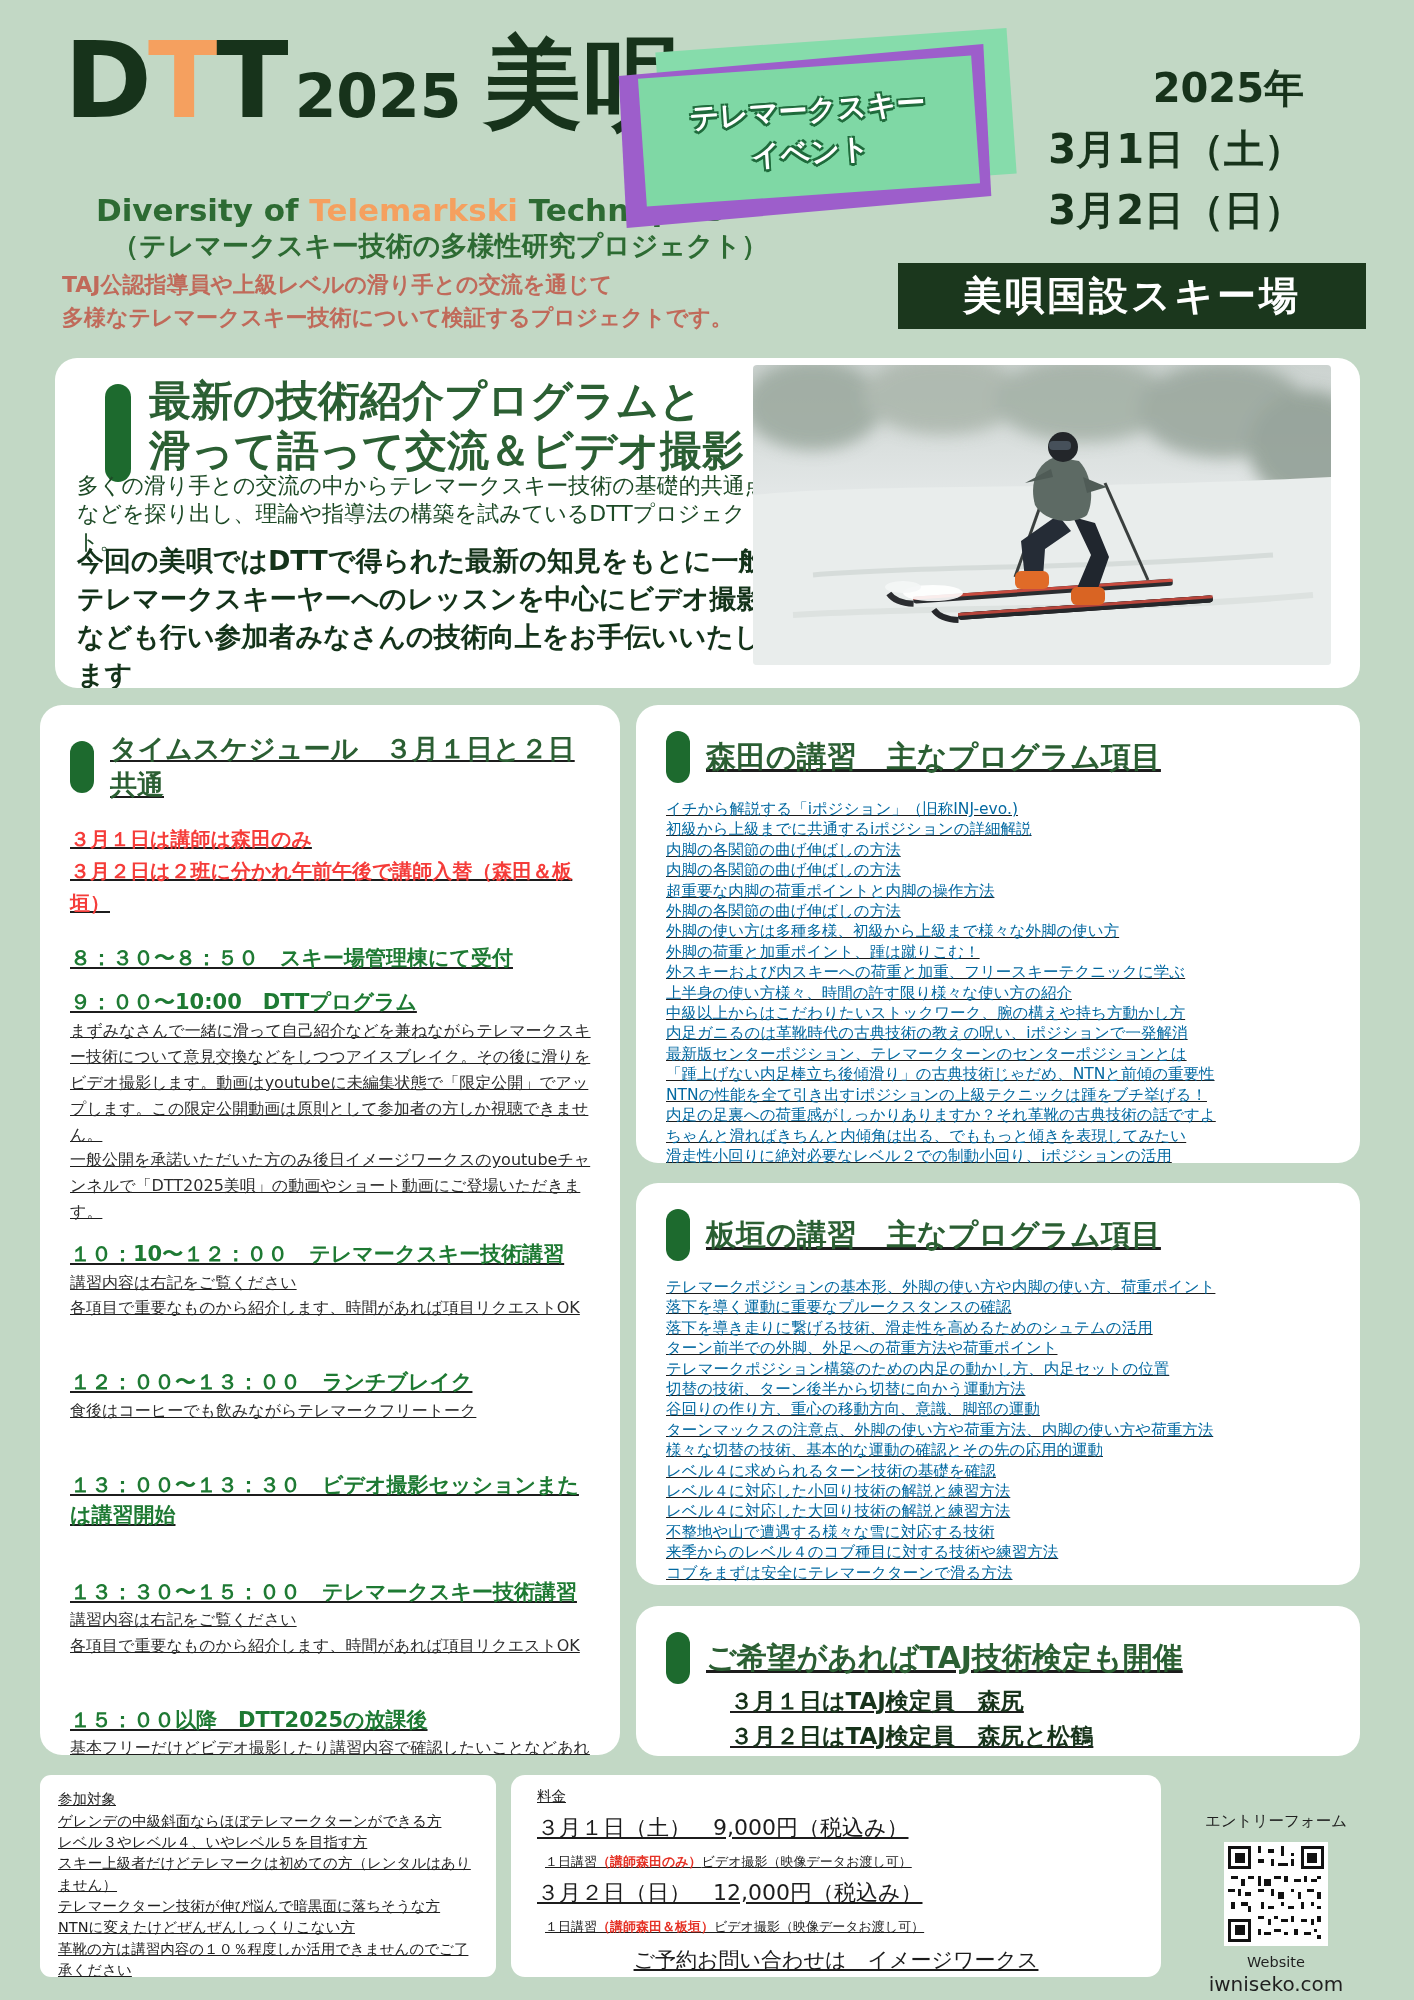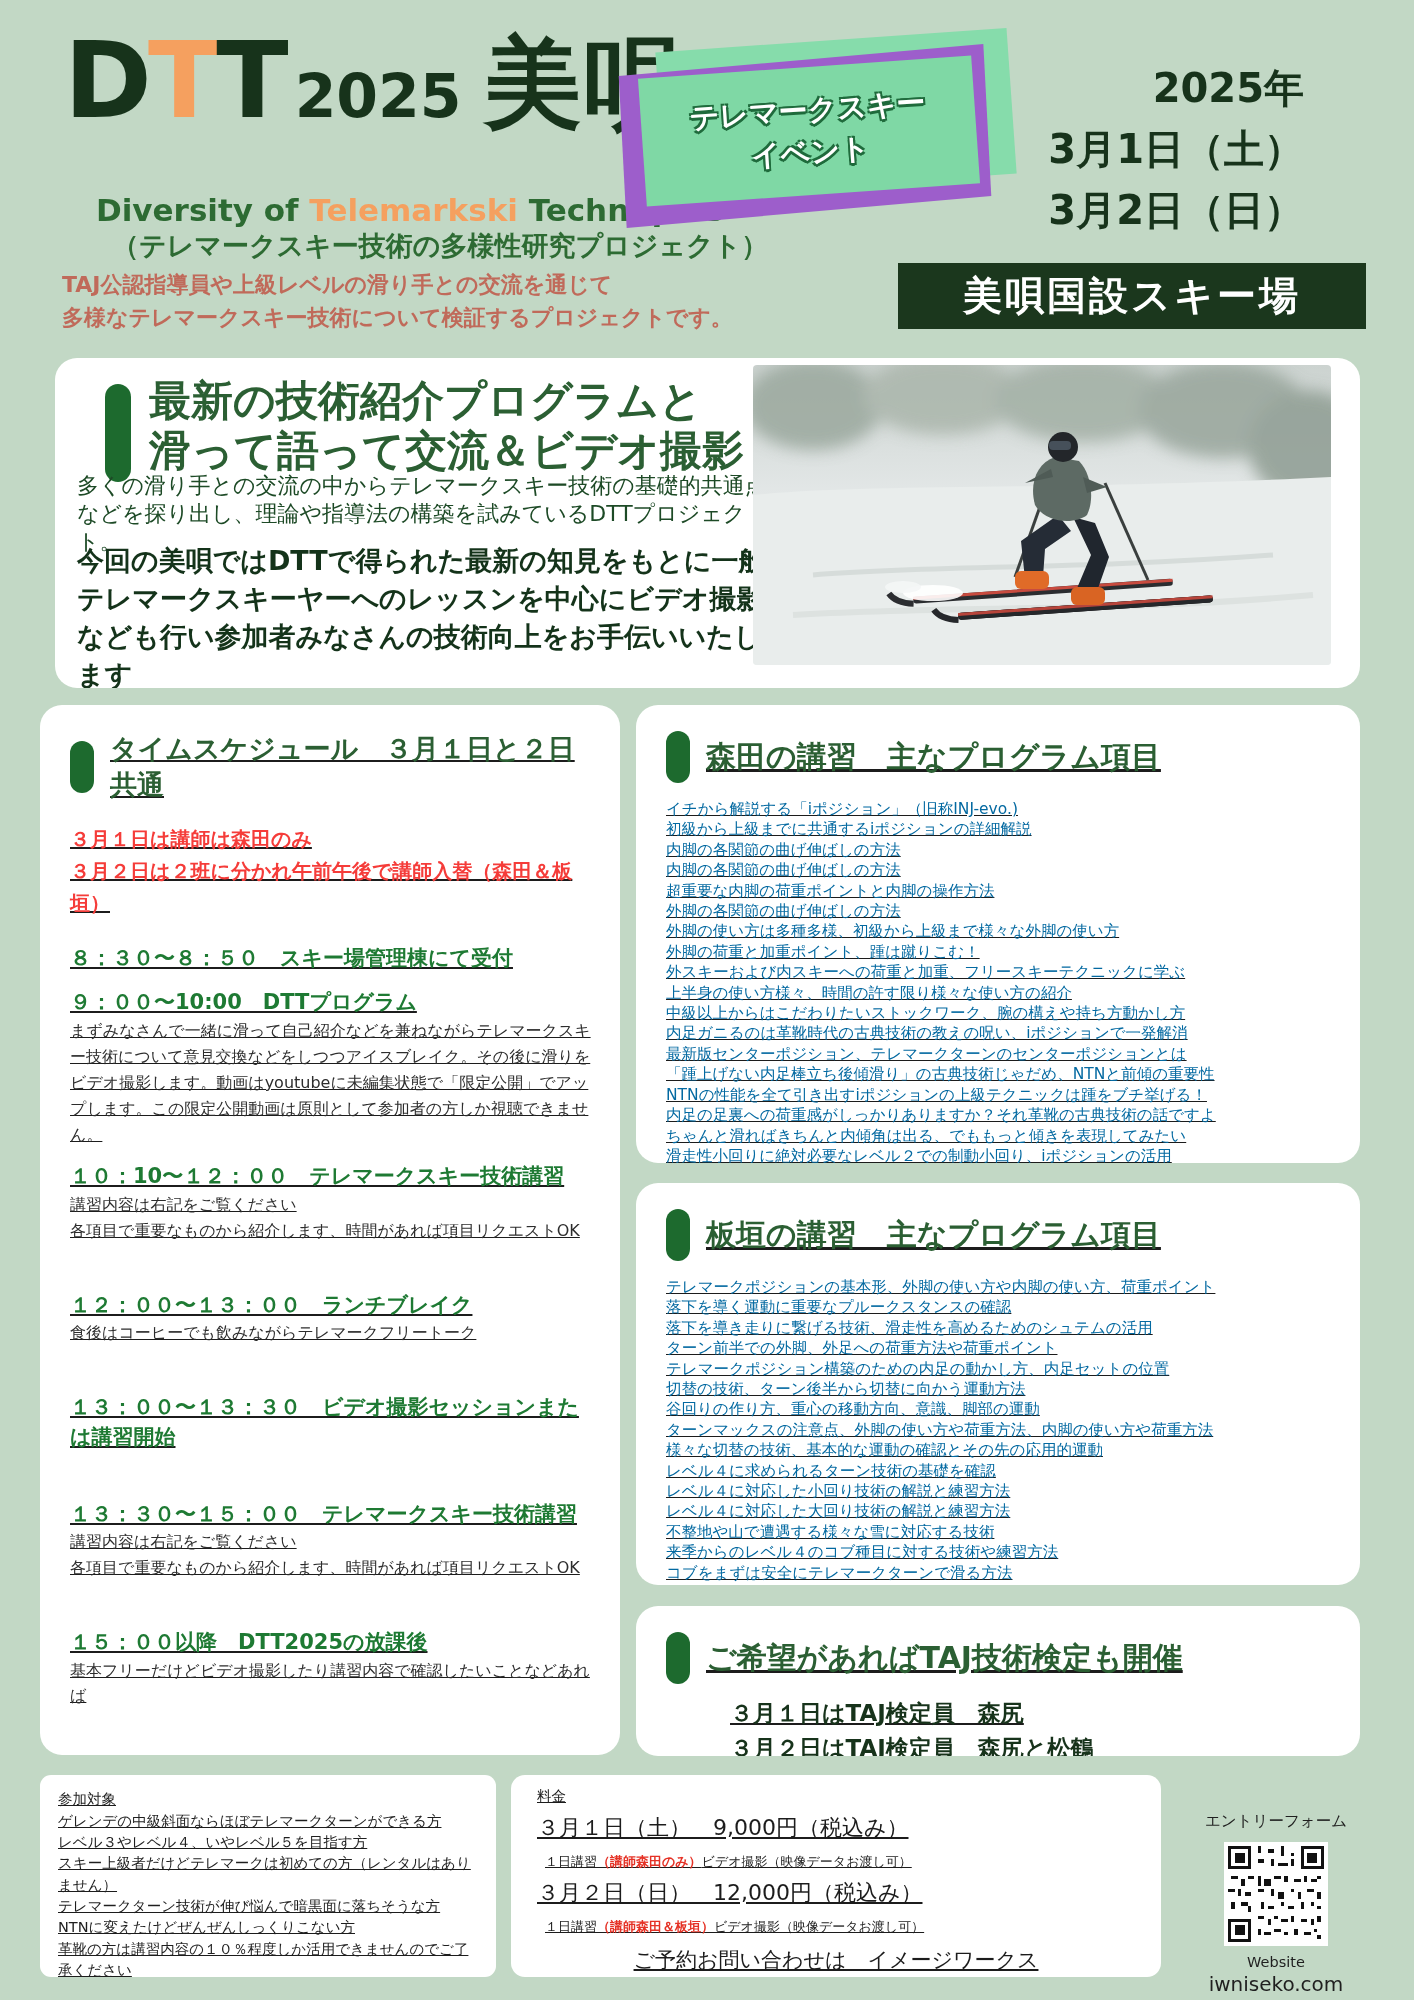--- a/index.html
+++ b/index.html
@@ -61,21 +61,21 @@
 
   
   .prog-card{left:636px;width:724px;}
   .prog-inner{padding:26px 28px 0 30px;}
   .prog-card .sec-title{font-size:30px;}
   .prog-list{margin-top:16px;}
   .prog-line{font-size:15.5px;line-height:20.4px;color:#0369a1;}
   .morita{top:705px;height:458px;}
   .itagaki{top:1183px;height:402px;}
   .taj{top:1606px;height:150px;}
-  .taj-lines{margin-top:12px;padding-left:64px;}
+  .taj-lines{padding-left:64px;}
   .taj-line{font-size:23px;font-weight:bold;color:#17331b;line-height:1.5;}
 
   
   .participants{left:40px;top:1775px;width:456px;height:202px;border-radius:11px;}
   .participants-inner{padding:14px 18px;}
   .pt-title{font-size:14.5px;color:#1f1f1f;line-height:1.5;}
   .pt-line{font-size:14.5px;color:#1f1f1f;line-height:1.47;}
 
   .fees{left:511px;top:1775px;width:650px;height:202px;border-radius:14px;}
   .fees-inner{padding:12px 26px;}
@@ -198,20 +198,21 @@
       <div class="sec-head">
         <div class="bar"></div>
         <div class="sec-title">タイムスケジュール　３月１日と２日共通</div>
       </div>
       <div class="schedule-rows">
           <div class="s-red">３月１日は講師は森田のみ</div>
           <div class="s-red">３月２日は２班に分かれ午前午後で講師入替（森田＆板垣）</div>
           <div class="s-time mt-lg">８：３０〜８：５０　スキー場管理棟にて受付</div>
           <div class="s-time">９：００〜10:00　DTTプログラム</div>
           <div class="s-body">まずみなさんで一緒に滑って自己紹介などを兼ねながらテレマークスキー技術について意見交換などをしつつアイスブレイク。その後に滑りをビデオ撮影します。動画はyoutubeに未編集状態で「限定公開」でアップします。この限定公開動画は原則として参加者の方しか視聴できません。</div>
+          <div class="s-body">一般公開を承諾いただいた方のみ後日イメージワークスのyoutubeチャンネルで「DTT2025美唄」の動画やショート動画にご登場いただきます。</div>
           <div class="s-time">１０：10〜１２：００　テレマークスキー技術講習</div>
           <div class="s-body">講習内容は右記をご覧ください</div>
           <div class="s-body">各項目で重要なものから紹介します、時間があれば項目リクエストOK</div>
           <div class="s-time mt-xl">１２：００〜１３：００　ランチブレイク</div>
           <div class="s-body">食後はコーヒーでも飲みながらテレマークフリートーク</div>
           <div class="s-time mt-xl">１３：００〜１３：３０　ビデオ撮影セッションまたは講習開始</div>
           <div class="s-time mt-xl">１３：３０〜１５：００　テレマークスキー技術講習</div>
           <div class="s-body">講習内容は右記をご覧ください</div>
           <div class="s-body">各項目で重要なものから紹介します、時間があれば項目リクエストOK</div>
           <div class="s-time mt-xl">１５：００以降　DTT2025の放課後</div>

